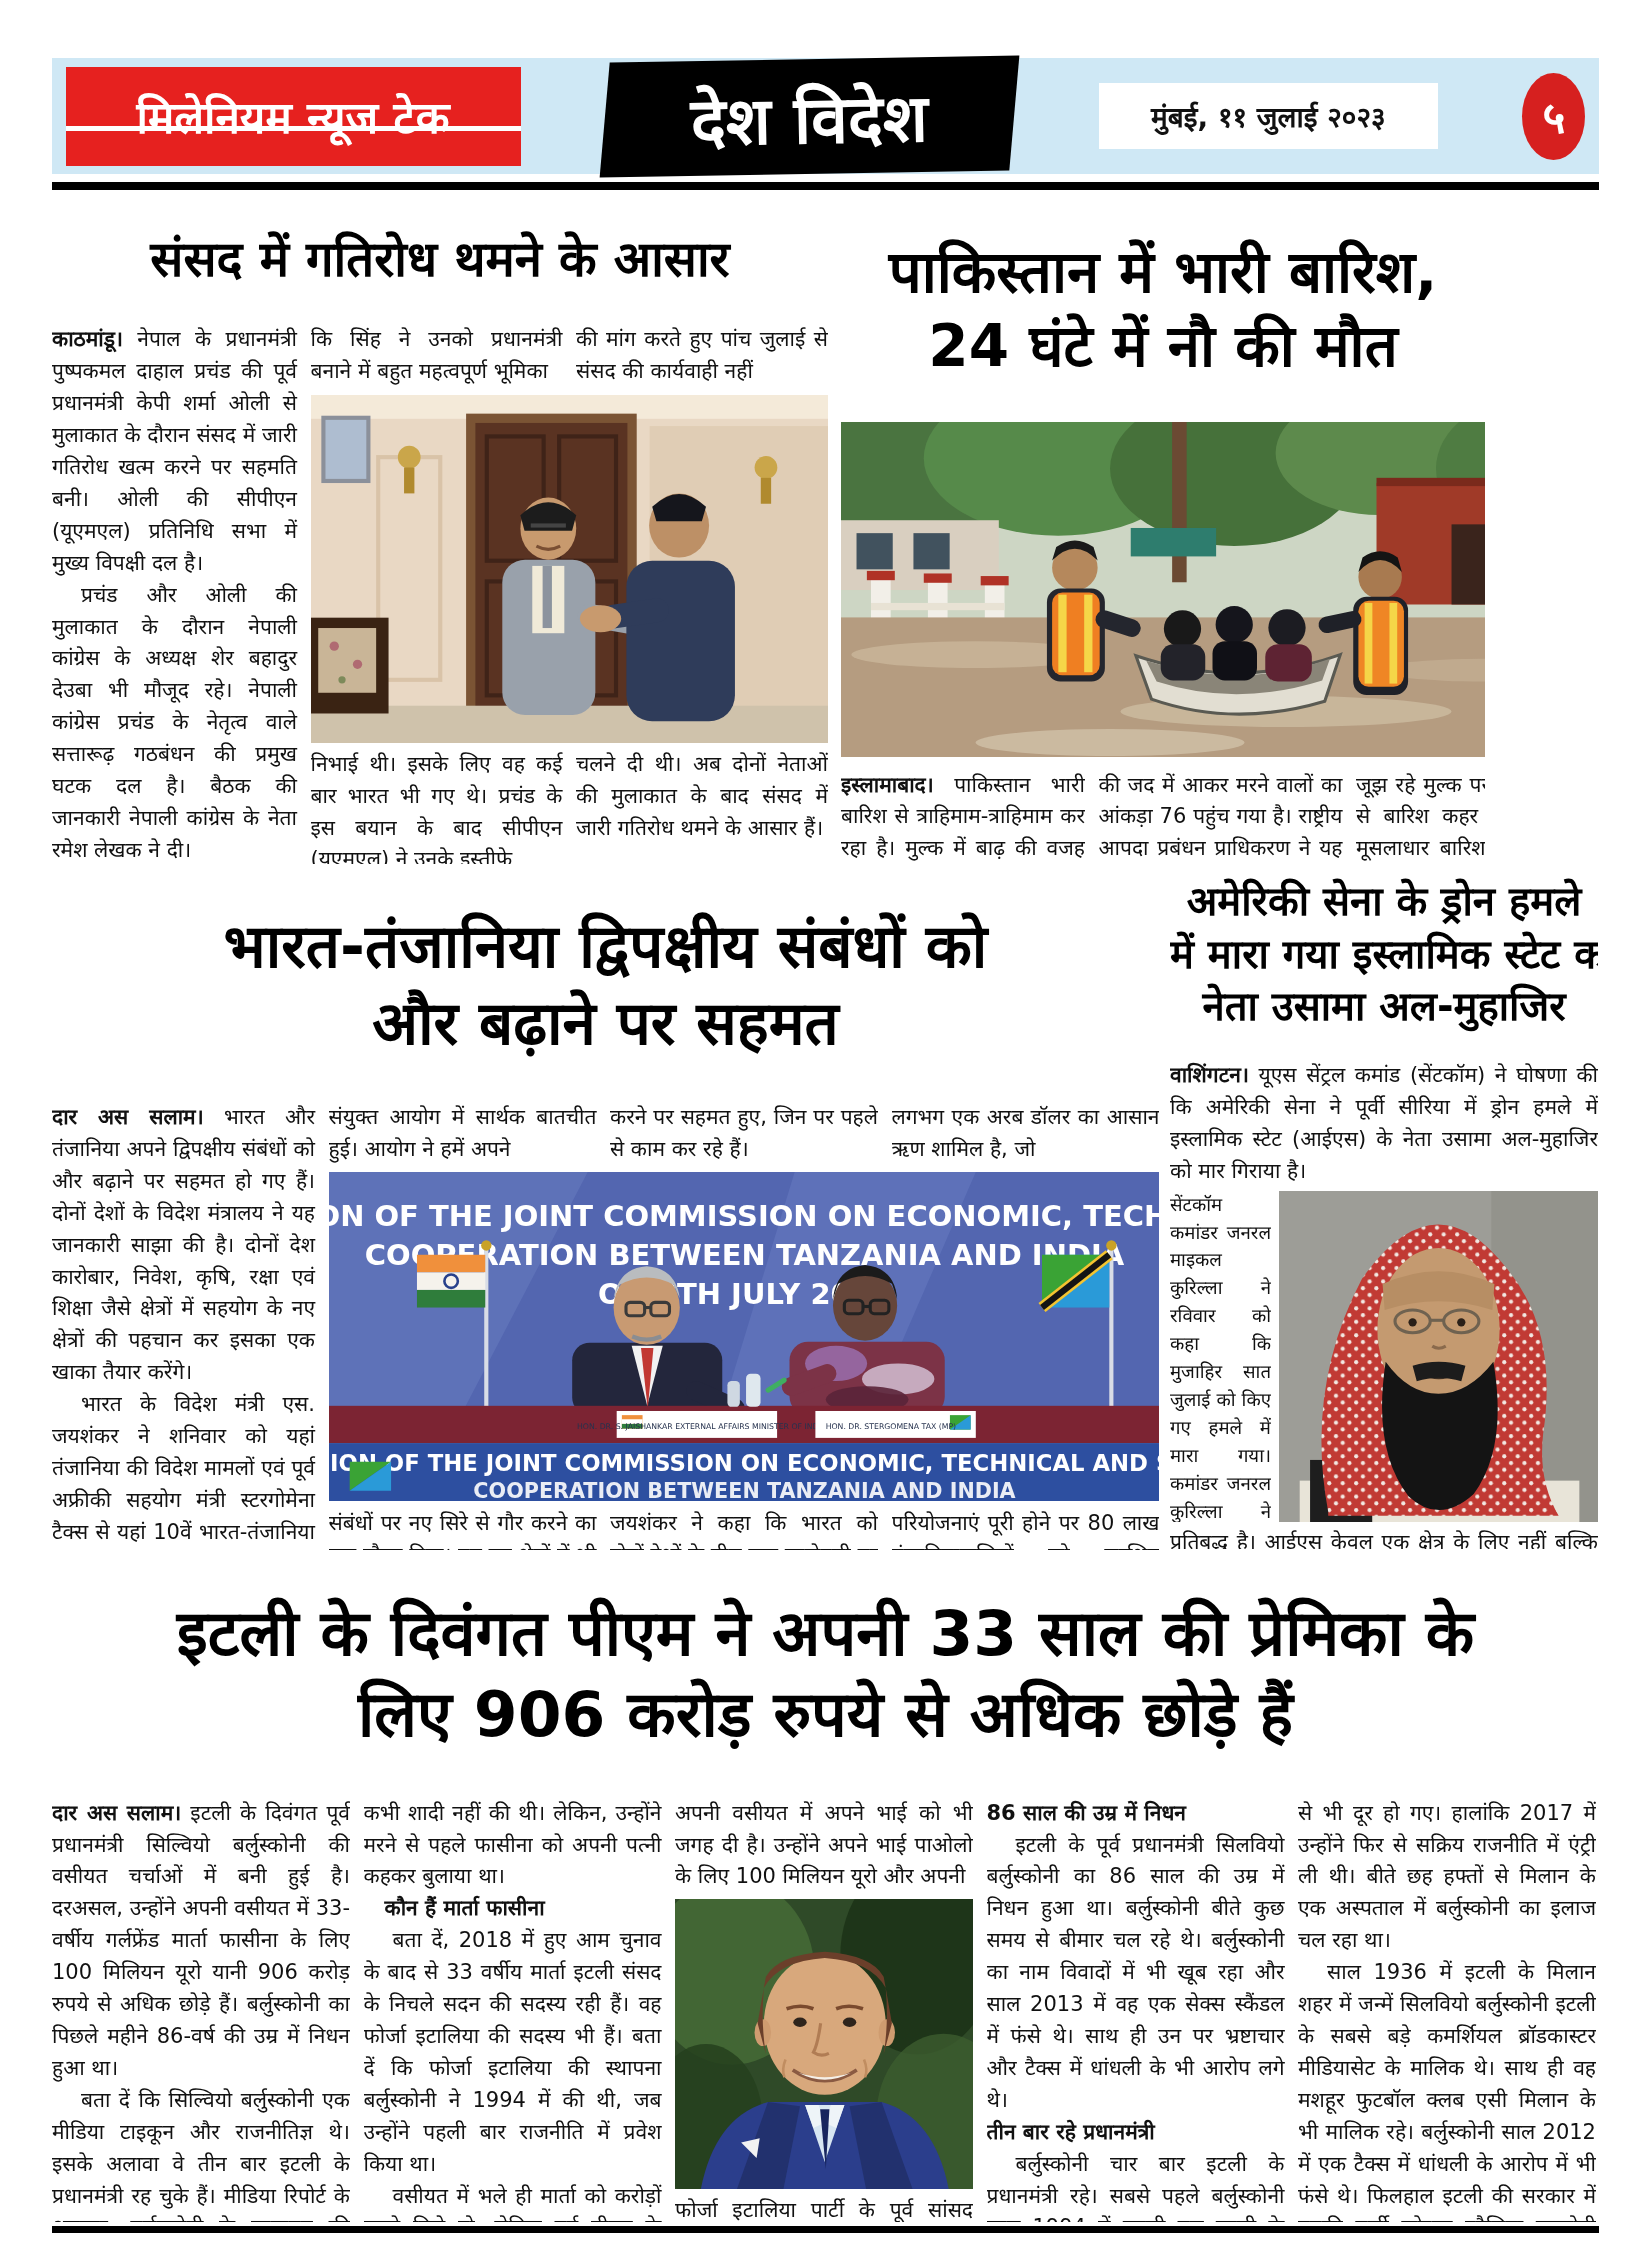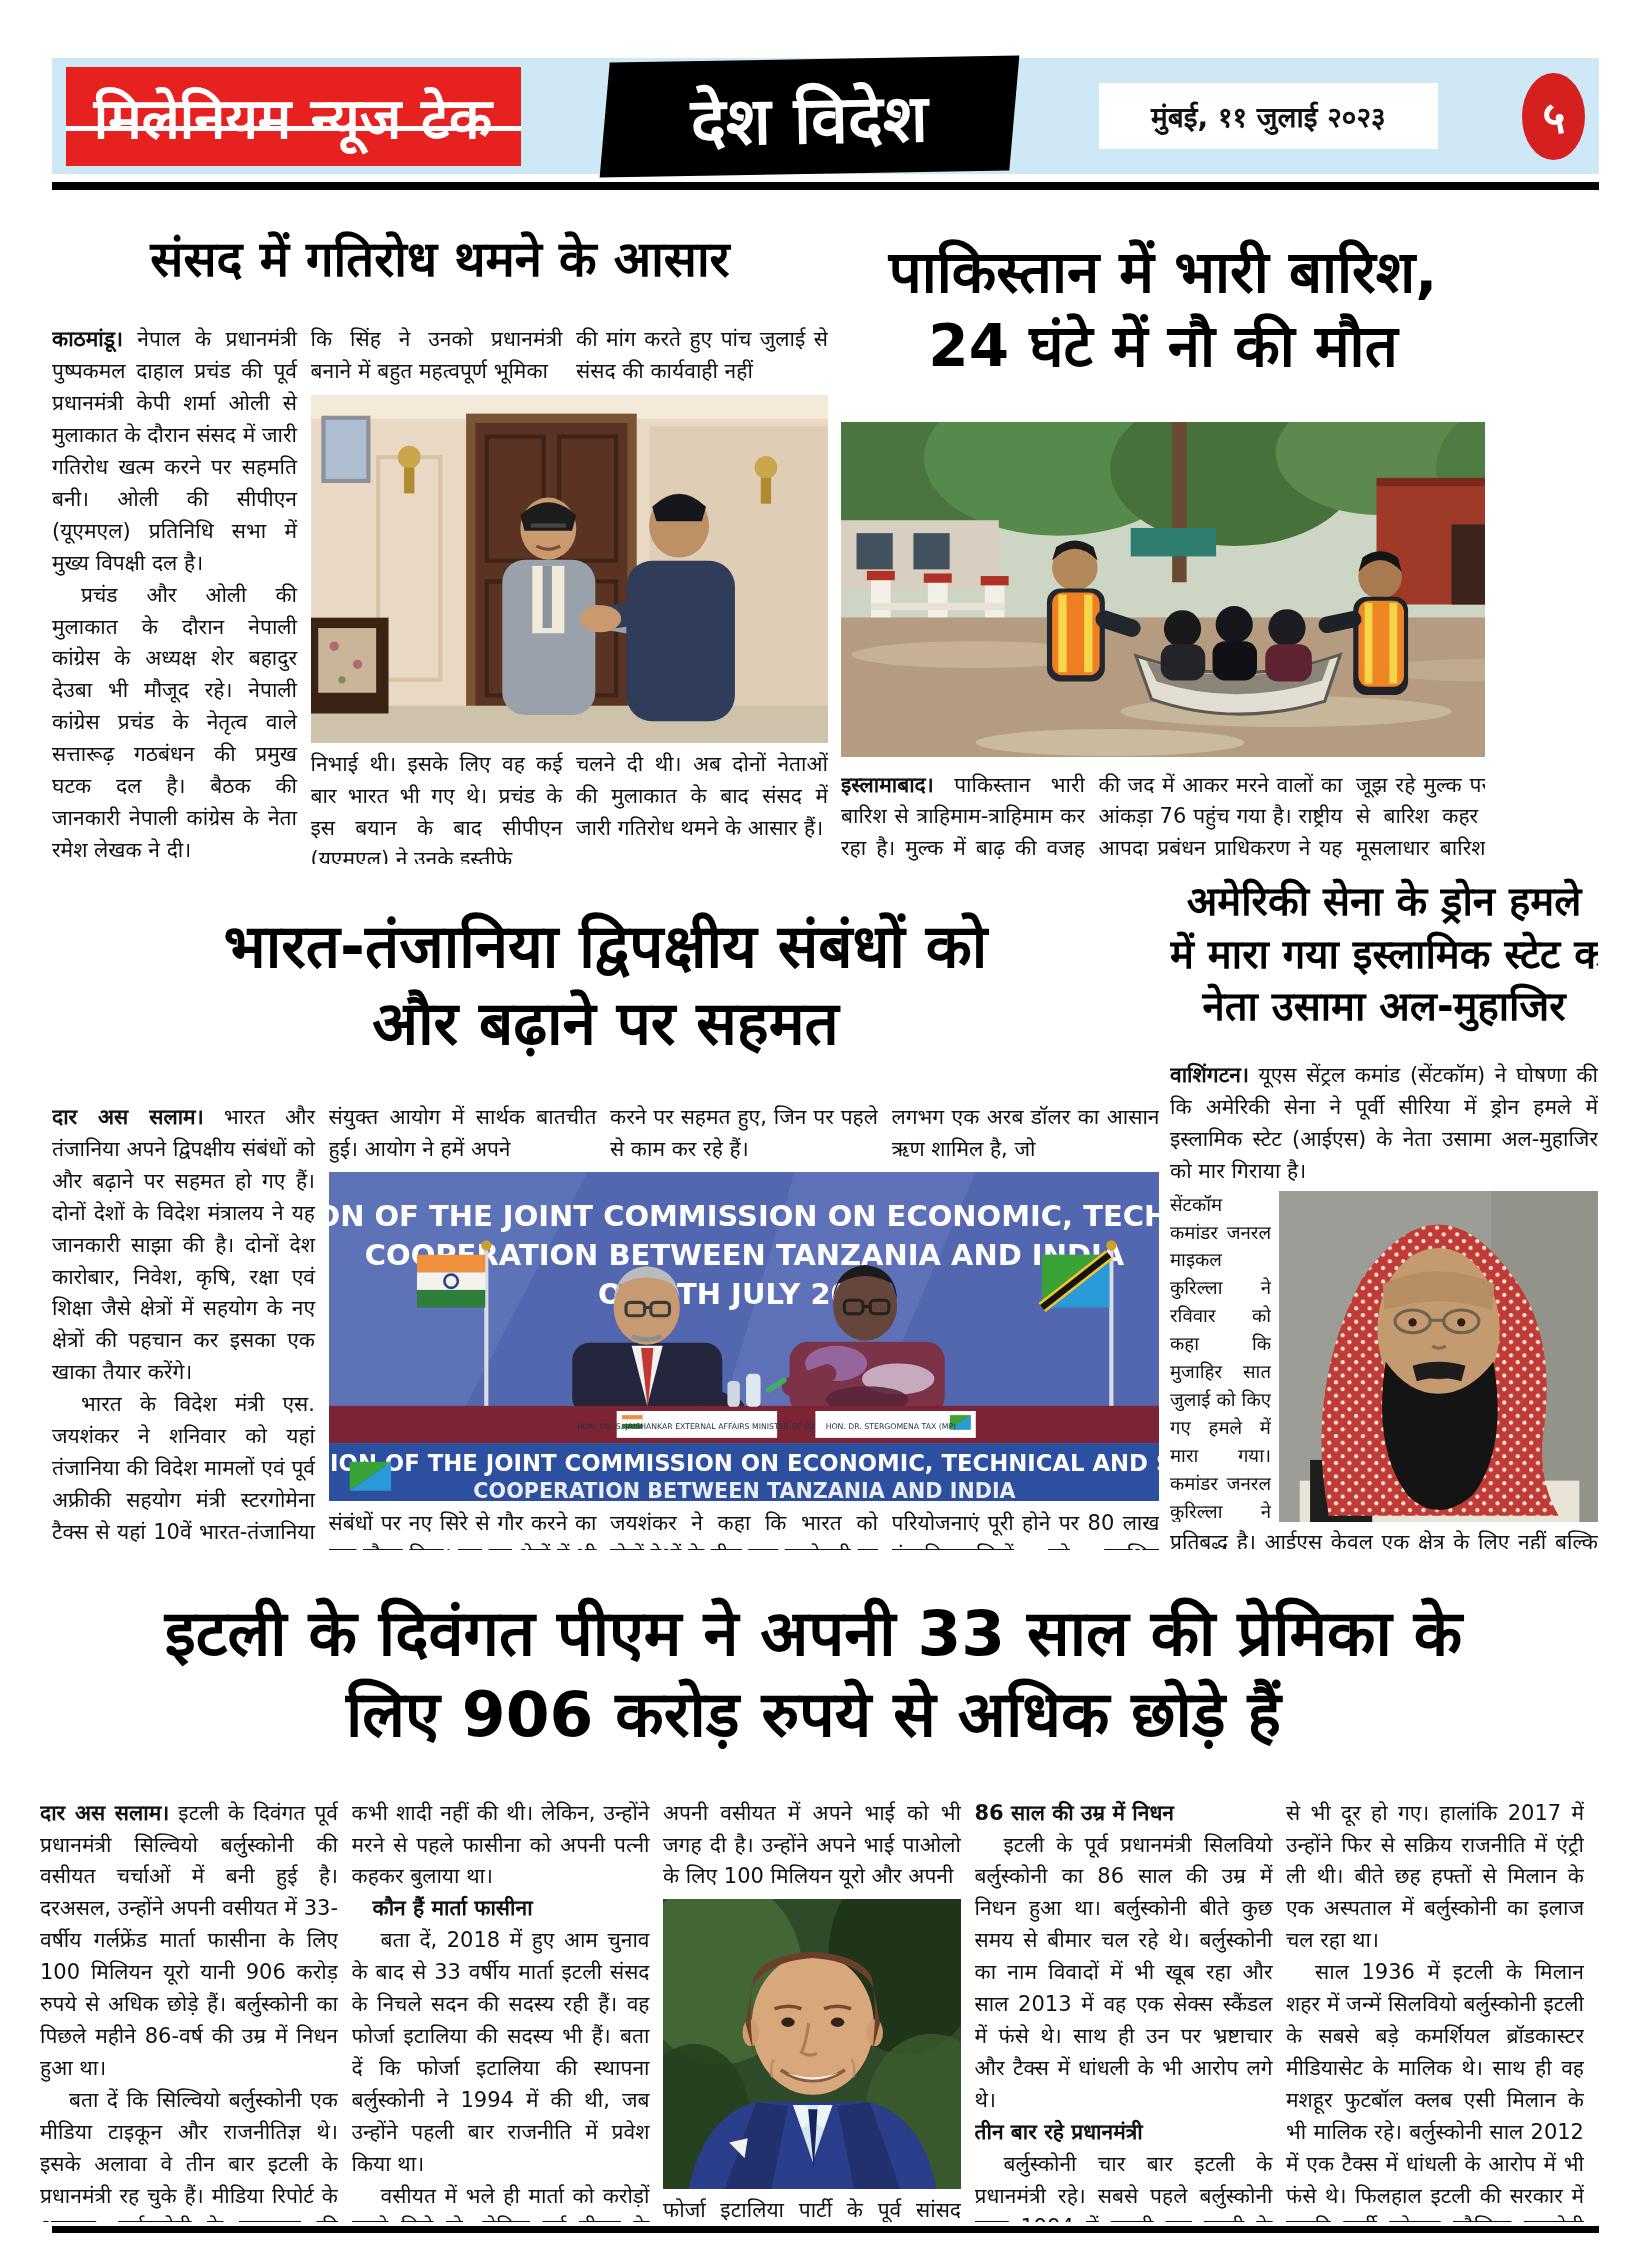--- a/index.html
+++ b/index.html
@@ -3,21 +3,21 @@
 <meta charset="utf-8">
 <style>
   html,body{margin:0;padding:0;background:#ffffff;}
   .page{position:relative;width:1650px;height:2261px;background:#ffffff;overflow:hidden;
         font-family:"DejaVu Sans","Liberation Sans",sans-serif;color:#111;}
   
   .masthead{position:absolute;left:52px;top:58px;width:1547px;height:116px;background:#cfe8f5;
             display:flex;align-items:center;justify-content:space-between;padding:0 13.5px;box-sizing:border-box;}
   .logo-box{width:455px;height:99px;background:#e6211f;position:relative;display:flex;align-items:center;justify-content:center;flex:none;}
   .logo-stripe{position:absolute;left:0;right:0;top:60%;height:4.7px;background:#fff;}
-  .logo-text{position:relative;color:#fff;font-weight:bold;font-size:56px;white-space:nowrap;z-index:1;}
+  .logo-text{position:relative;color:#fff;font-weight:bold;font-size:44px;white-space:nowrap;z-index:1;}
   .section-box{width:409px;height:115px;background:#000;transform:skewX(-6deg) rotate(-1deg);
                display:flex;align-items:center;justify-content:center;flex:none;}
   .section-text{color:#fff;font-weight:bold;font-size:66px;transform:skewX(6deg);white-space:nowrap;}
   .date-box{width:339px;height:66px;background:#fff;display:flex;align-items:center;justify-content:center;flex:none;}
   .date-text{font-weight:bold;font-size:28px;white-space:nowrap;}
   .page-circle{width:63px;height:87px;background:#d6201f;border-radius:50%;display:flex;align-items:center;justify-content:center;flex:none;}
   .page-num{color:#fff;font-weight:bold;font-size:44px;}
   .rule{position:absolute;left:52px;width:1547px;background:#000;}
   #rule-top{top:182px;height:8.3px;}
   #rule-bottom{top:2226px;height:6.7px;}
@@ -61,21 +61,21 @@
   #photo-tanzania{width:831px;height:329px;margin:5.2px 0 7.2px 0;}
   
   #art-drone{left:1170px;top:848px;width:428px;height:701px;}
   #art-drone .headline{font-size:40px;line-height:1.32;}
   #art-drone .intro{margin-top:7.2px;}
   .dr-mid{display:flex;gap:8.3px;margin-top:3.1px;}
   .dr-side{width:101px;flex:none;font-size:18.6px;line-height:1.5;overflow:hidden;height:331px;}
   #photo-muhajir{width:319px;height:331px;flex:none;}
   .dr-bottom{margin-top:5.2px;}
   
-  #art-italy{left:40px;top:1552px;width:1547px;height:670px;}
+  #art-italy{left:52px;top:1552px;width:1547px;height:670px;}
   #art-italy .headline{font-size:63px;}
   #art-italy .cols{margin-top:13.5px;}
   #art-italy .cols .c{width:298px;flex:none;overflow:hidden;height:484px;}
   #photo-berlusconi{width:298px;height:290px;margin:5.2px 0 6.2px 0;}
 </style>
 </head>
 <body>
 
 <div class="page">
 

